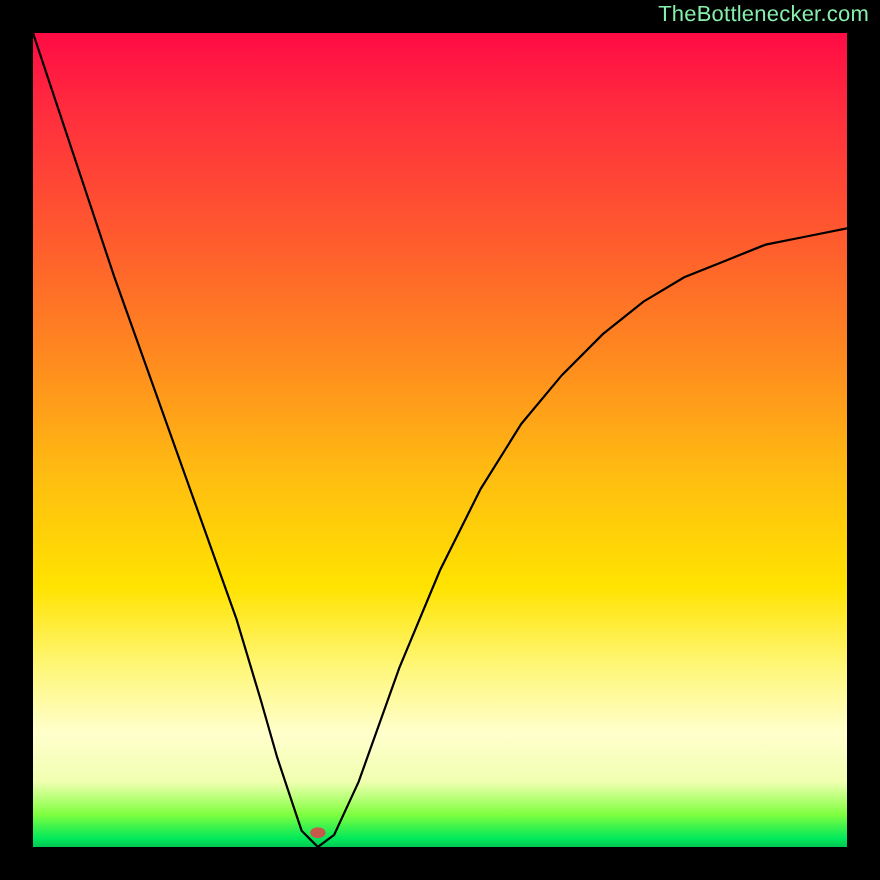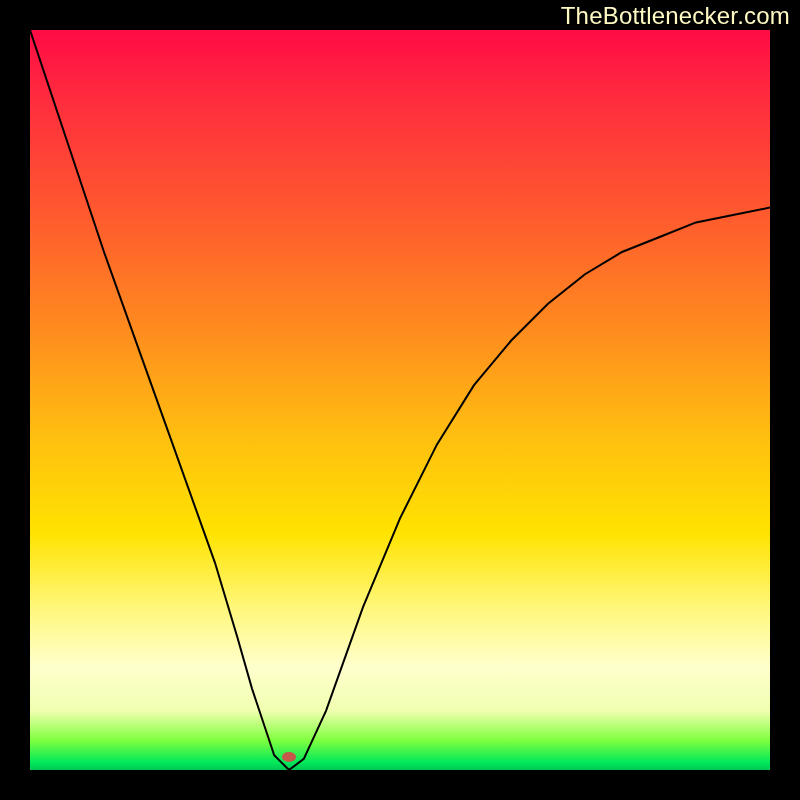--- a/index.html
+++ b/index.html
@@ -53,22 +53,22 @@
     width: 14px;
     height: 10px;
     border-radius: 50%;
     background: #c7594b;
     transform: translate(-50%, -50%);
   }
   .watermark {
     position: absolute;
     top: 2px;
     right: 10px;
-    color: #fef9c3;
-    font-size: 24px;
+    color: #86efac;
+    font-size: 20px;
     letter-spacing: 0.2px;
     font-weight: 500;
   }
 </style>
 </head>
 <body>
 
 <div class="stage">
 
   <div class="watermark">TheBottlenecker.com</div>

